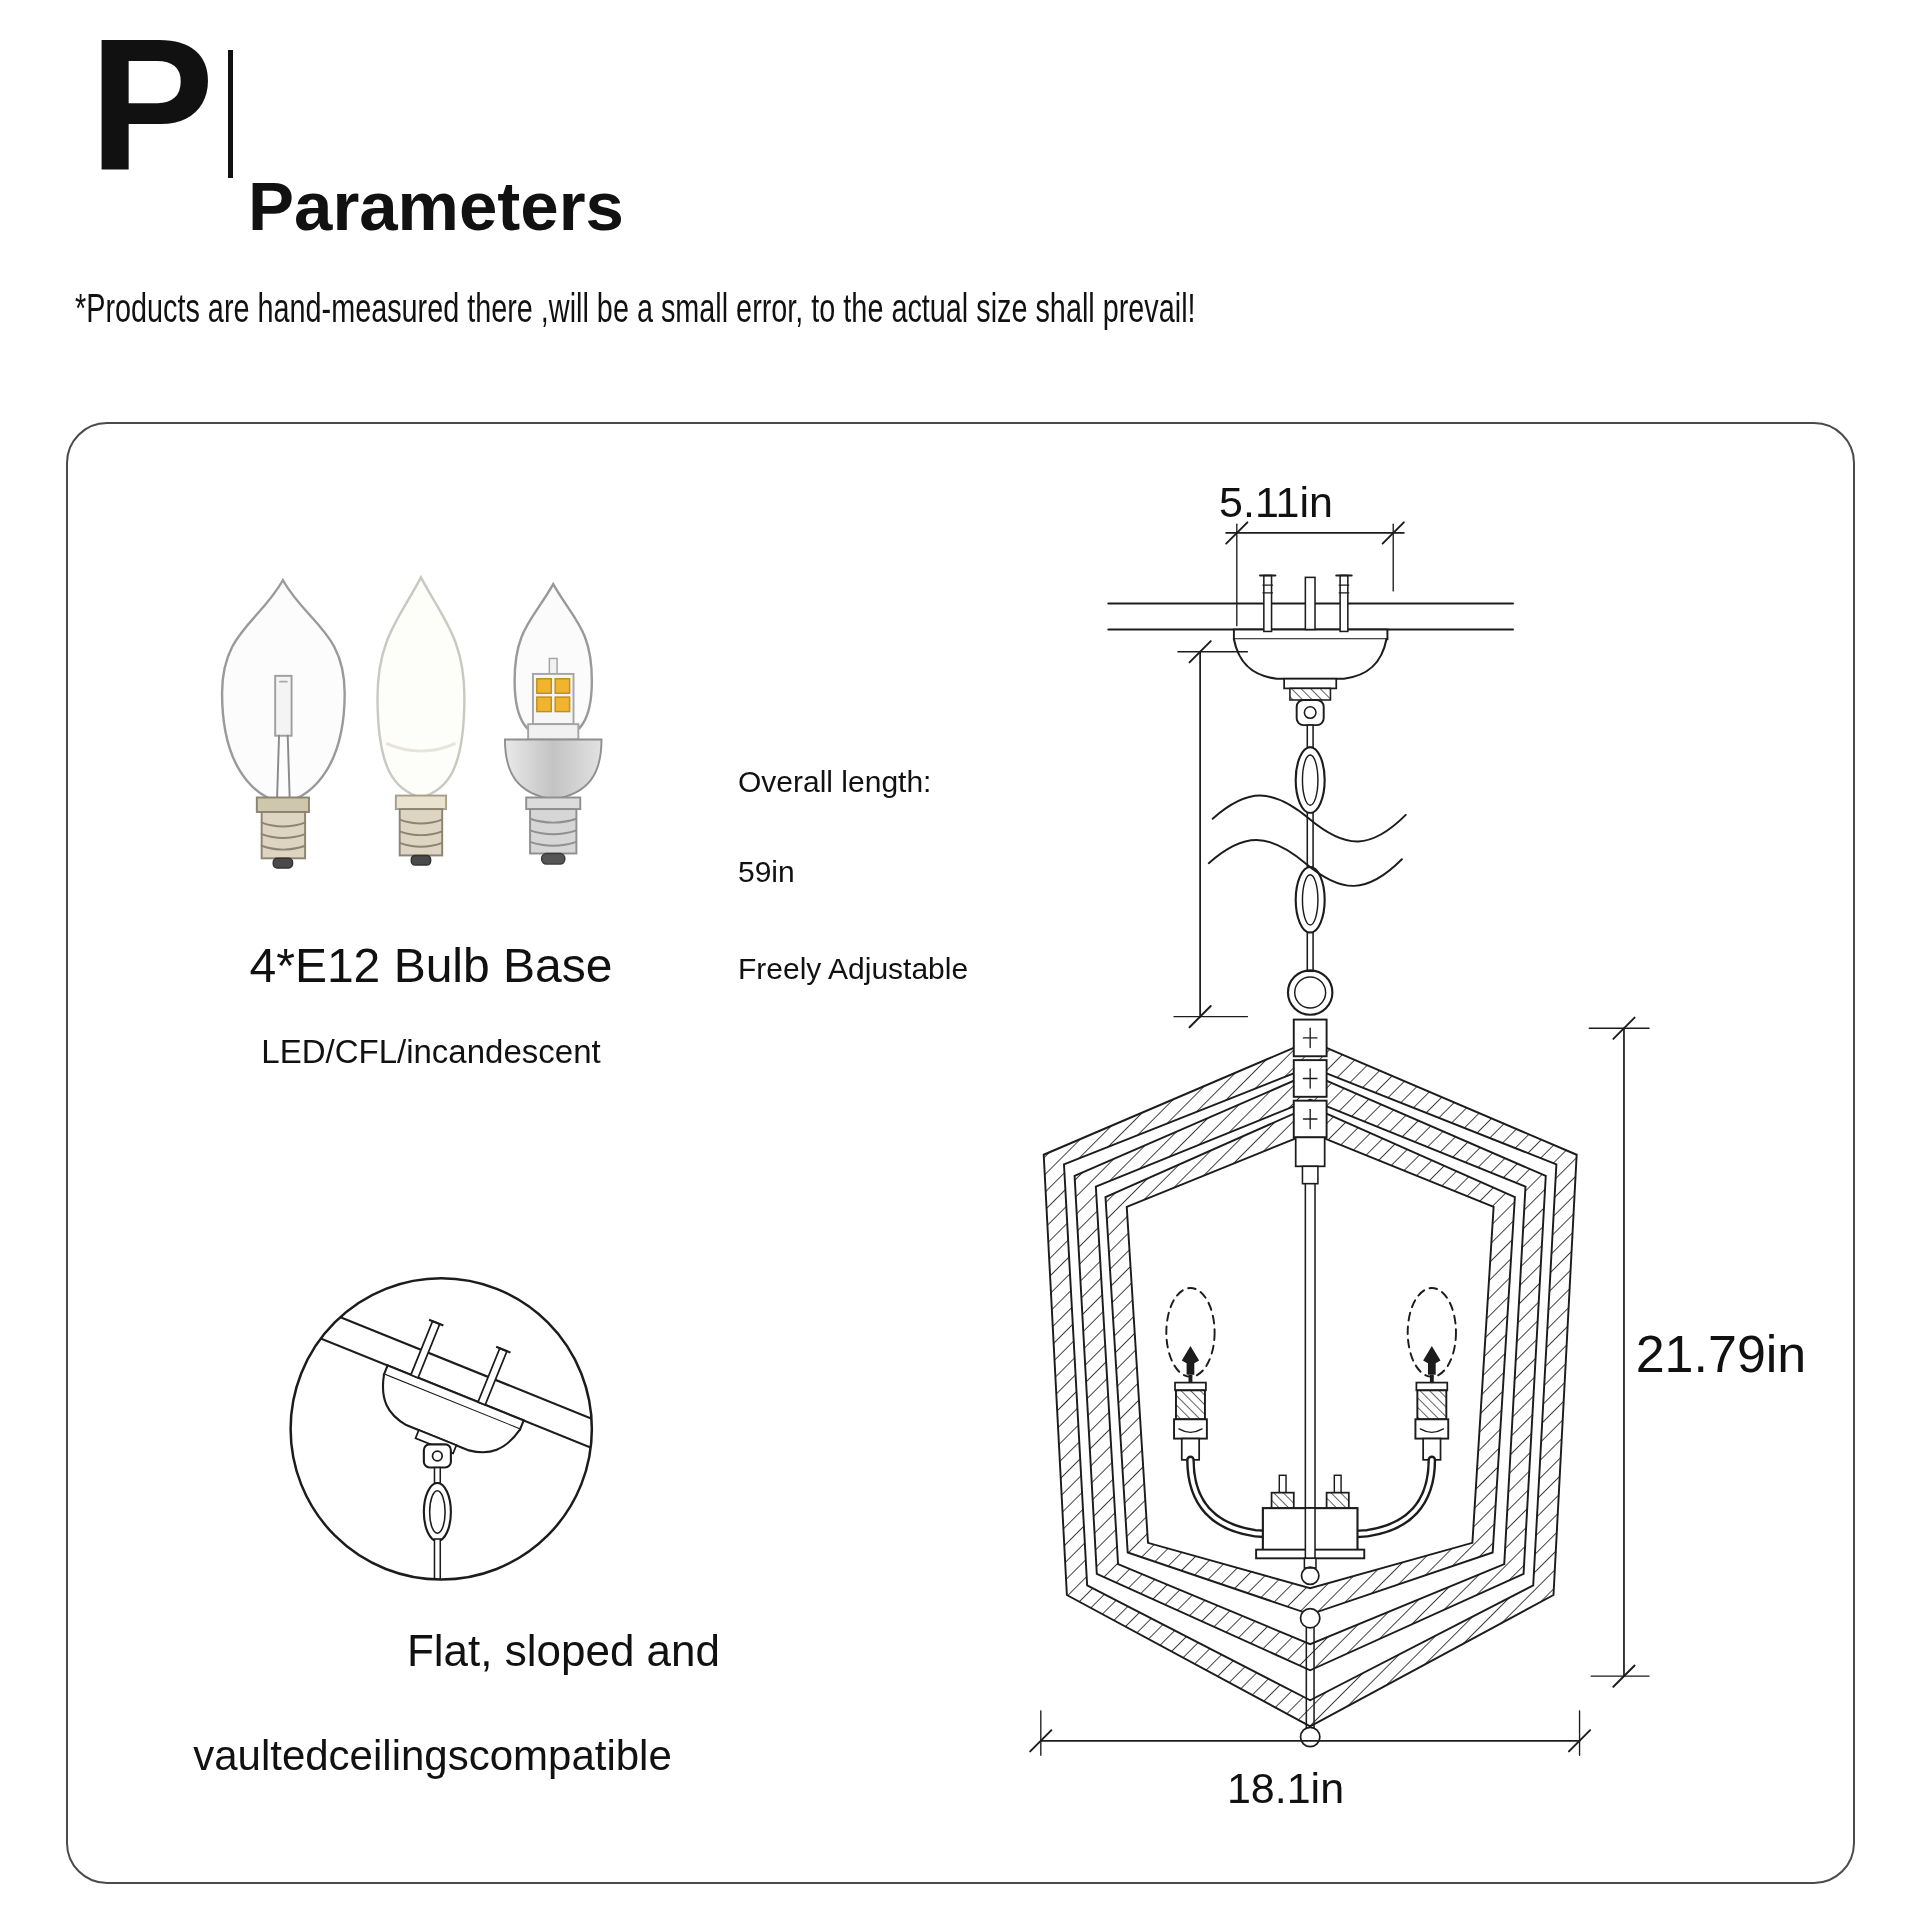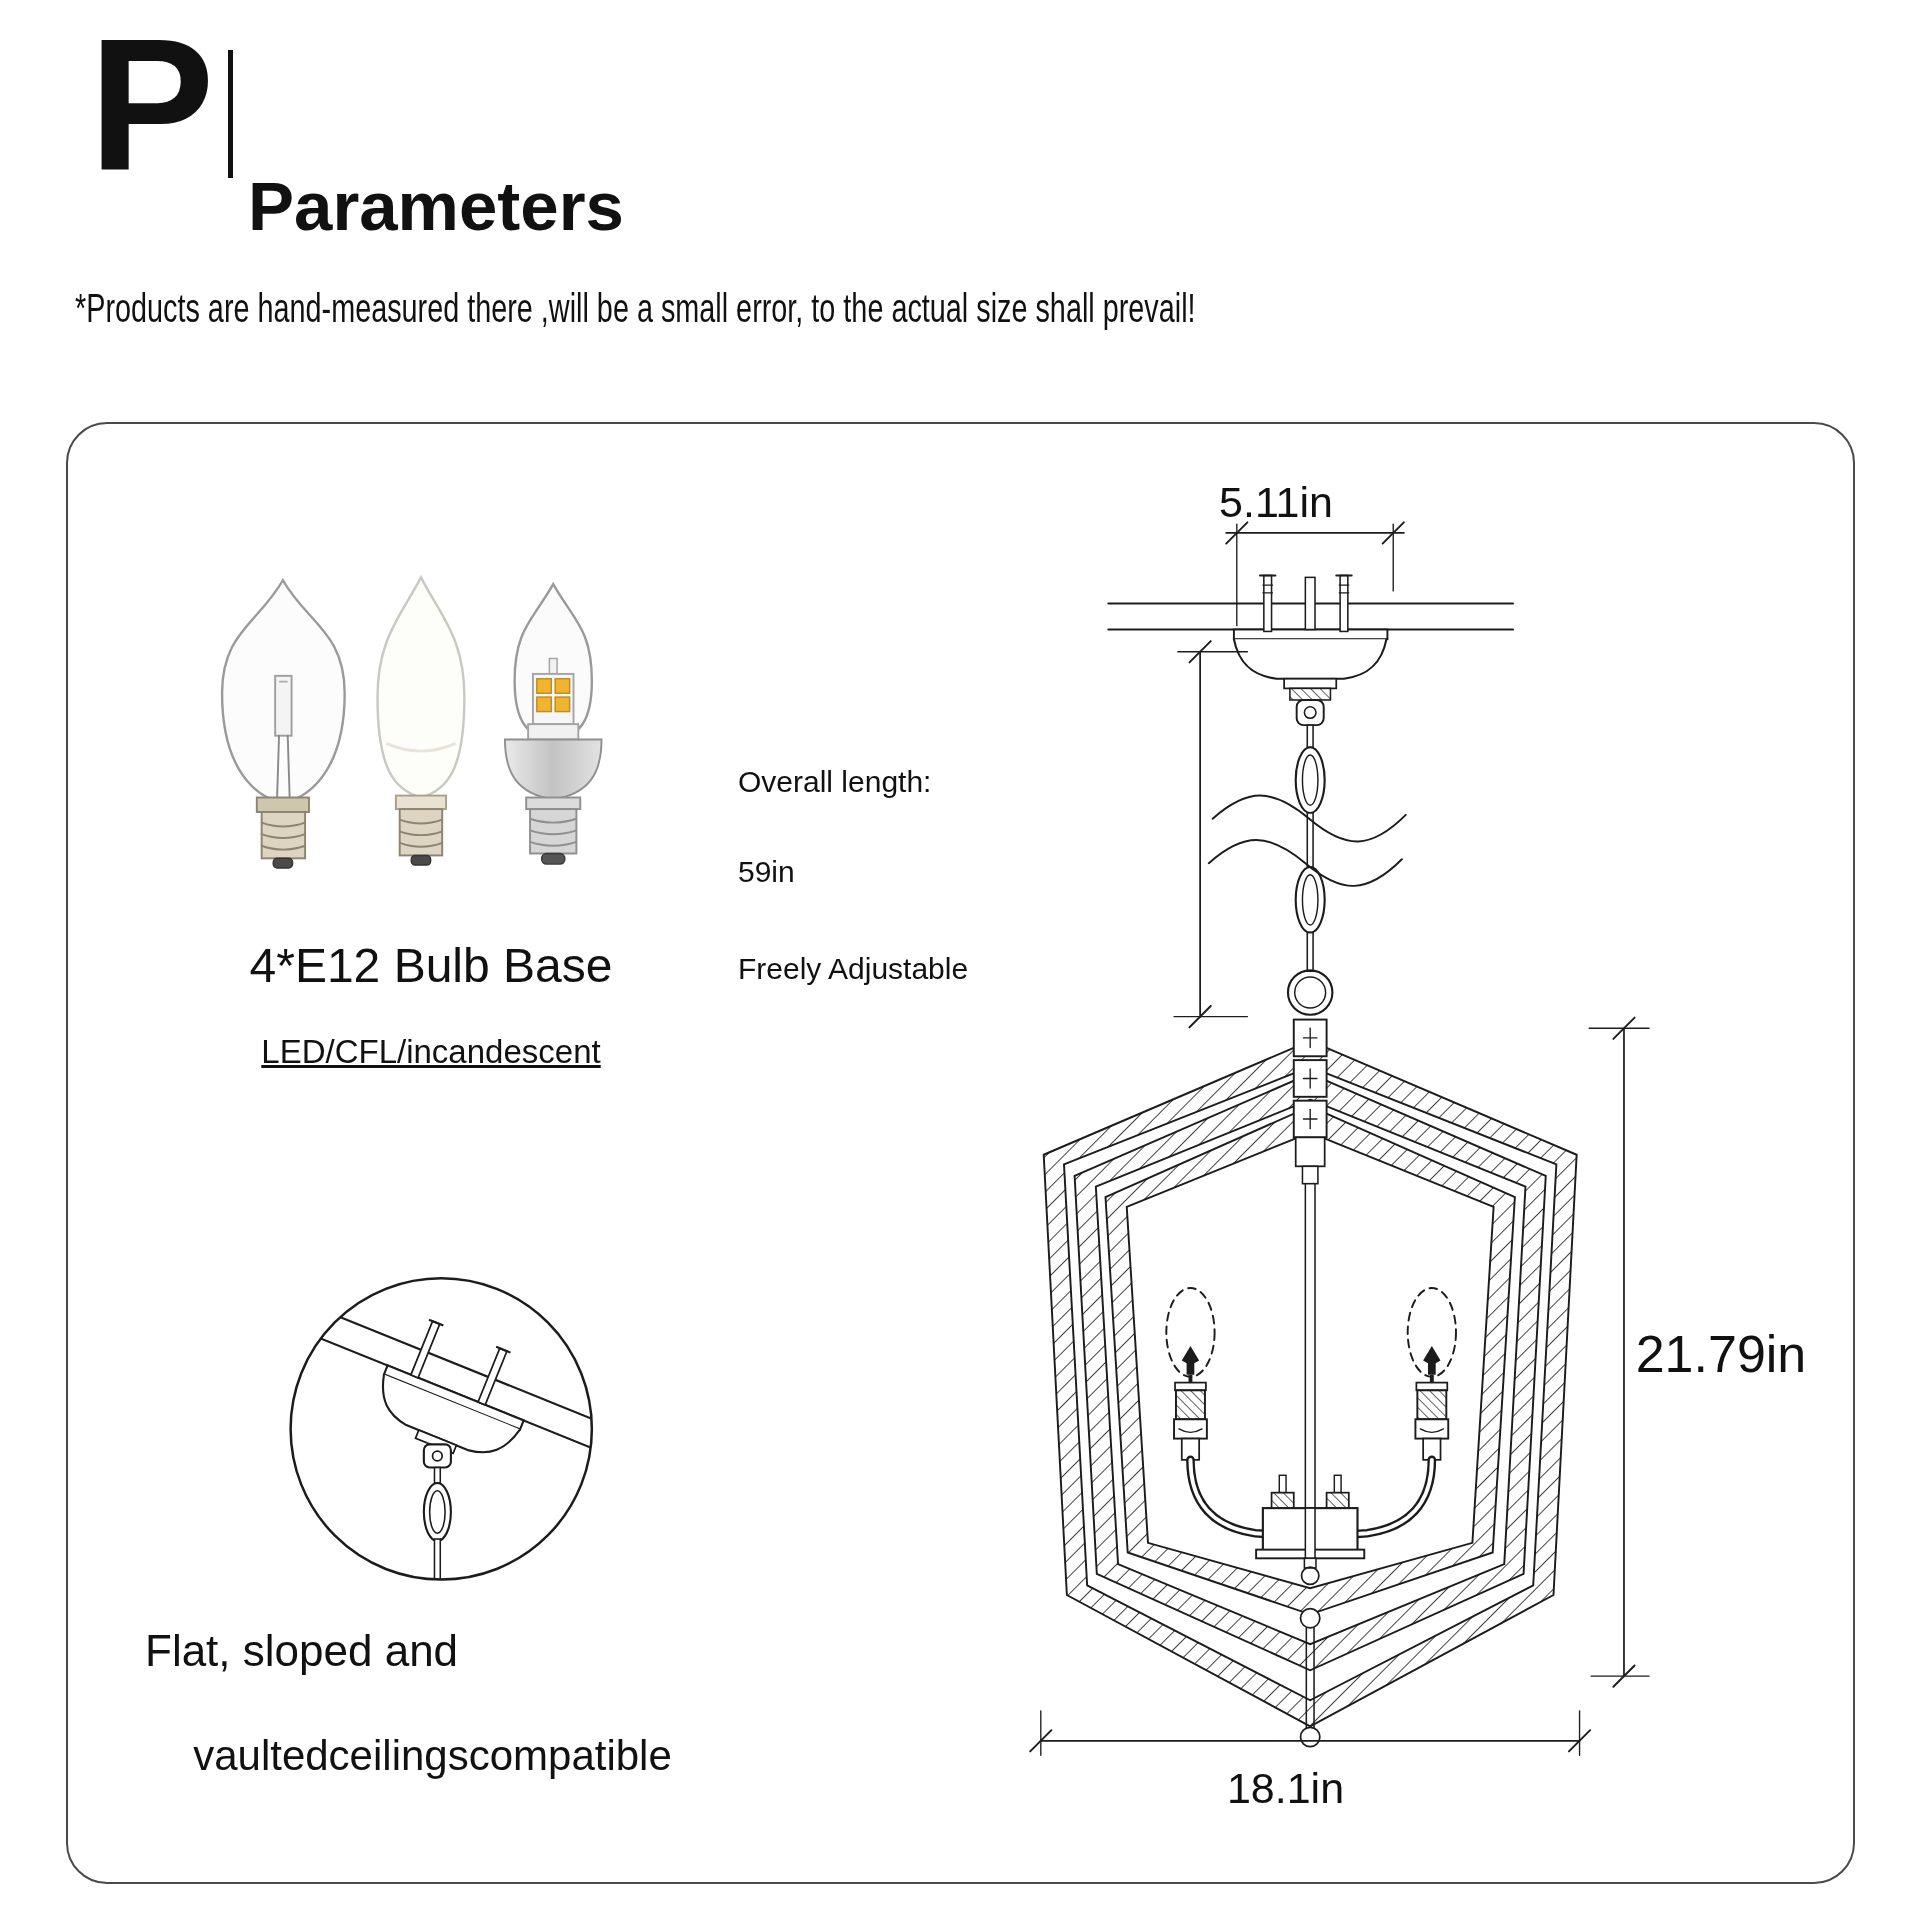--- a/index.html
+++ b/index.html
@@ -6,22 +6,22 @@
   .page{position:relative;width:1931px;height:1931px;background:#fff;overflow:hidden;
         font-family:"Liberation Sans", sans-serif;color:#111;}
   .abs{position:absolute;}
   .p-letter{left:89px;top:9.7px;font-size:188px;font-weight:bold;line-height:1;letter-spacing:-3.9px;}
   .title-divider{left:228px;top:50px;width:4.8px;height:128px;background:#111;}
   .main-title{left:248px;top:32px;font-size:69px;font-weight:bold;line-height:70px;white-space:pre-line;}
   .disclaimer{left:75px;top:286px;font-size:40px;line-height:44px;transform:scaleX(0.72);transform-origin:left top;white-space:nowrap;}
   .card{left:66px;top:422px;width:1785px;height:1458px;border:2.9px solid #4a4a4a;border-radius:41px;background:#fff;}
   .artwork{left:0;top:0;width:1931px;height:1931px;}
   .bulb-heading{left:145px;top:938px;width:572px;text-align:center;font-size:48px;font-weight:normal;}
-  .bulb-subheading{left:145px;top:1033px;width:572px;text-align:center;font-size:33px;text-decoration:underline;}
-  .ceiling-line1{left:145px;top:1626px;width:575px;text-align:left;font-size:44px;}
+  .bulb-subheading{left:145px;top:1033px;width:572px;text-align:center;font-size:33px;}
+  .ceiling-line1{left:145px;top:1626px;width:575px;text-align:right;font-size:44px;}
   .ceiling-line2{left:145px;top:1732px;width:575px;text-align:center;font-size:42px;}
   .dim{font-size:43px;}
   .dim-canopy{left:1148px;top:478px;width:256px;text-align:center;}
   .overall{right:787px;text-align:left;font-size:30px;width:406px;left:auto;}
   .overall-label{top:765px;}
   .overall-value{top:855px;}
   .overall-note{top:952px;}
   .dim-height{left:1634px;top:1324px;width:174px;font-size:52px;text-align:center;}
   .dim-width{left:1189px;top:1764px;width:193px;text-align:center;}
 </style>

